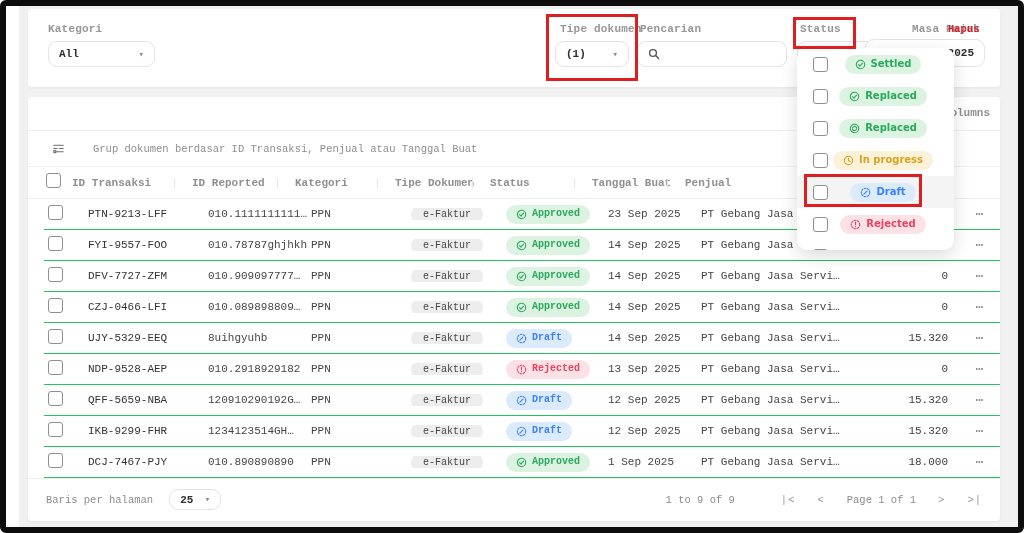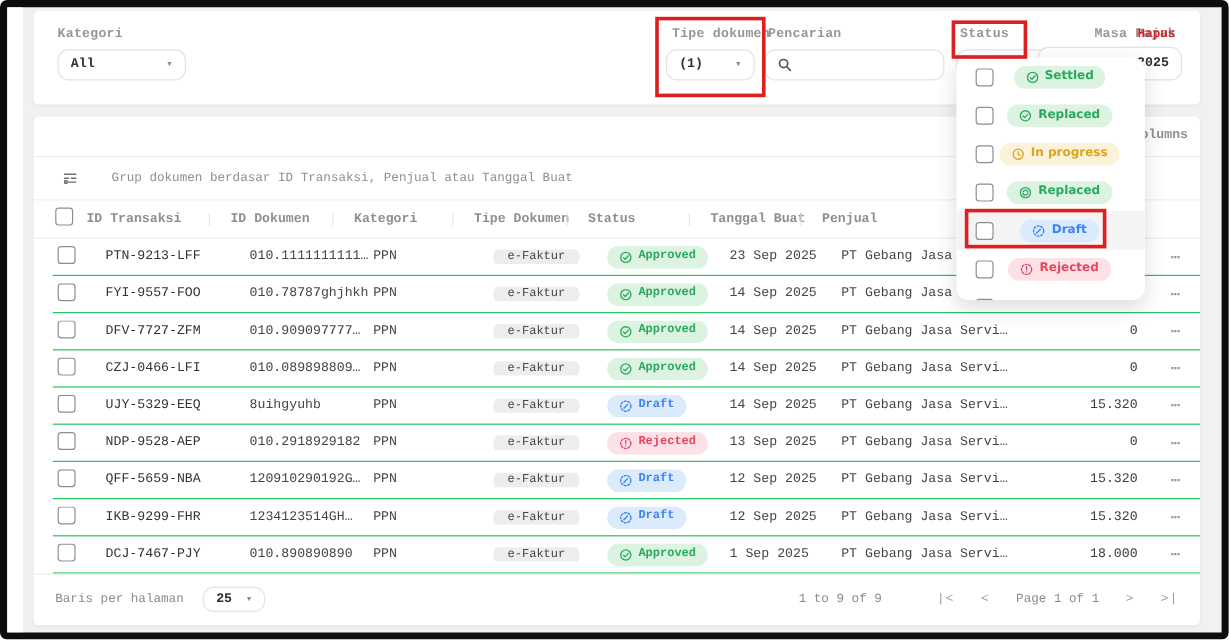--- a/index.html
+++ b/index.html
@@ -114,21 +114,21 @@
         <path d="M2 3.5h10M2 7h3.5M8 7h4M5 10.5h7"></path>
           <rect x="2" y="9.3" width="2.2" height="2.2" rx="0.5"></rect>
       </svg>
       <span>Grup dokumen berdasar ID Transaksi, Penjual atau Tanggal Buat</span>
     </div>
 
     <div class="grid thead">
       <div class="td-check"><span class="cb"></span></div>
 
     <div class="th">ID Transaksi</div>
-        <div class="th sep">ID Dokumen</div>
+        <div class="th sep">ID Reported</div>
         <div class="th sep">Kategori</div>
         <div class="th sep">Tipe Dokumen</div>
         <div class="th sep">Status</div>
         <div class="th sep">Tanggal Buat</div>
         <div class="th sep">Penjual</div>
         <div class="th"></div>
         <div class="th"></div>
       </div>
 
     <div id="tbody">
@@ -331,36 +331,36 @@
   <span class="badge c-green">
           <svg viewBox="0 0 12 12">
             <circle cx="6" cy="6" r="4.6" fill="none"></circle>
             <path d="M3.9 6.2l1.5 1.5 2.8-3.2" fill="none"></path>
           </svg>
           <span>Replaced</span>
         </span>
       </div>
       <div class="dd-item">
     <span class="cb"></span>
+  <span class="badge c-green">
+          <svg viewBox="0 0 12 12">
+            <circle cx="6" cy="6" r="4.6" fill="none"></circle>
+            <path d="M3.7 6.9a2.4 2.4 0 0 0 4.5-.5M8.3 5.1a2.4 2.4 0 0 0-4.5.5" fill="none"></path>
+          </svg>
+          <span>Replaced</span>
+        </span>
+      </div>
+      <div class="dd-item">
+    <span class="cb"></span>
   <span class="badge c-amber">
           <svg viewBox="0 0 12 12">
             <circle cx="6" cy="6" r="4.6" fill="none"></circle>
             <path d="M6 3.6V6l1.7 1" fill="none"></path>
           </svg>
           <span>In progress</span>
-        </span>
-      </div>
-      <div class="dd-item">
-    <span class="cb"></span>
-  <span class="badge c-green">
-          <svg viewBox="0 0 12 12">
-            <circle cx="6" cy="6" r="4.6" fill="none"></circle>
-            <path d="M3.7 6.9a2.4 2.4 0 0 0 4.5-.5M8.3 5.1a2.4 2.4 0 0 0-4.5.5" fill="none"></path>
-          </svg>
-          <span>Replaced</span>
         </span>
       </div>
       <div class="dd-item hl">
     <span class="cb"></span>
   <span class="badge c-blue">
           <svg viewBox="0 0 12 12">
             <circle cx="6" cy="6" r="4.6" fill="none" stroke-dasharray="1.8 1.5"></circle>
             <path d="M4.2 7.8l3.4-3.4" fill="none"></path>
           </svg>
           <span>Draft</span>

